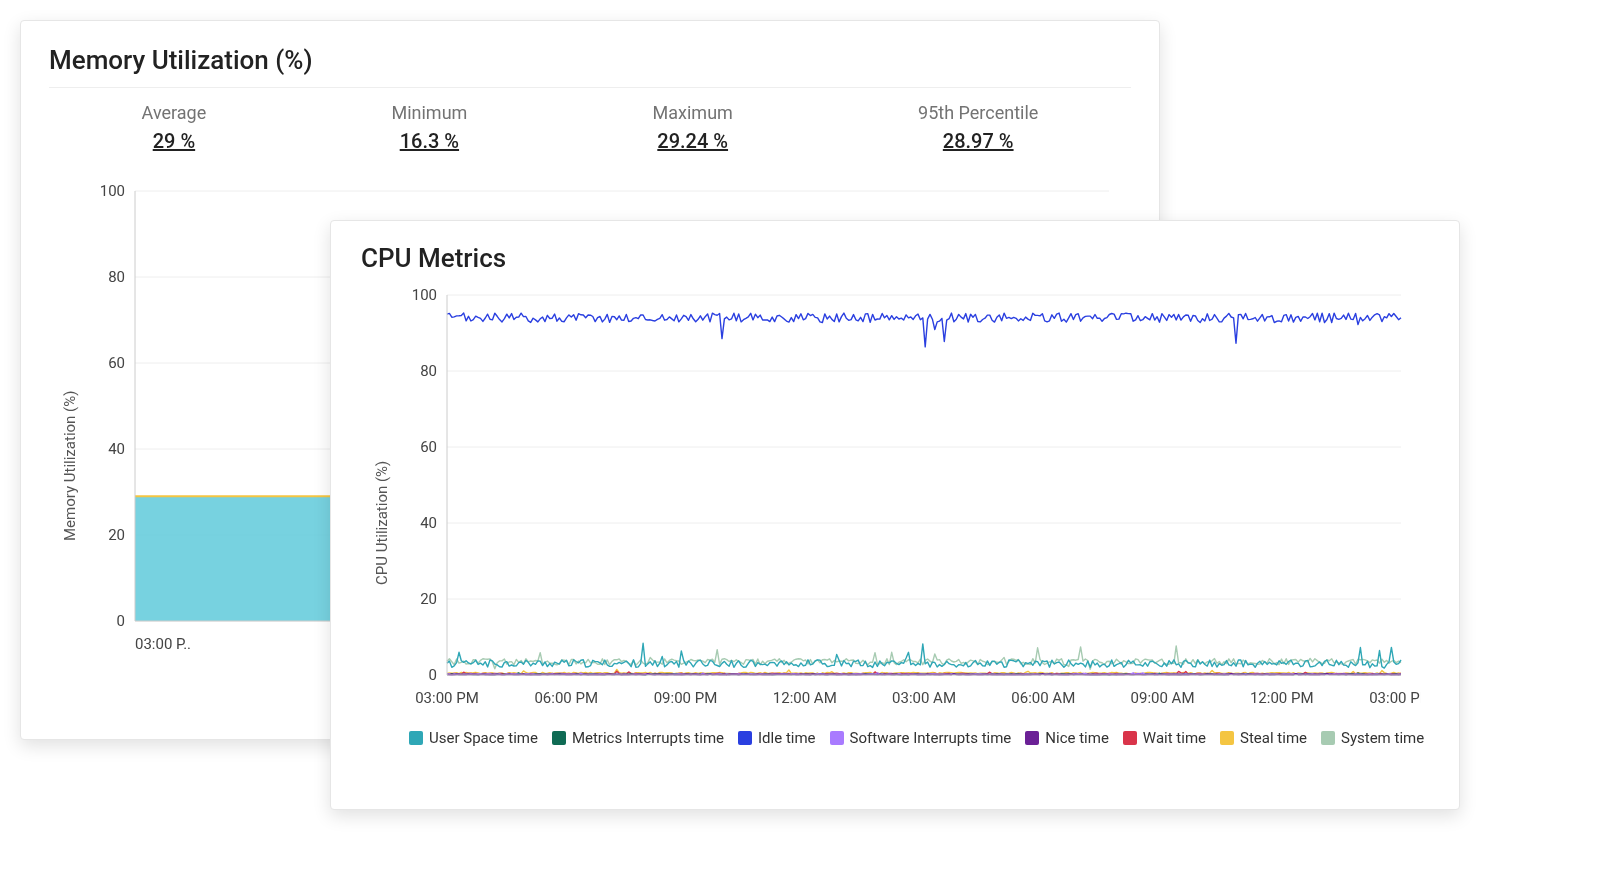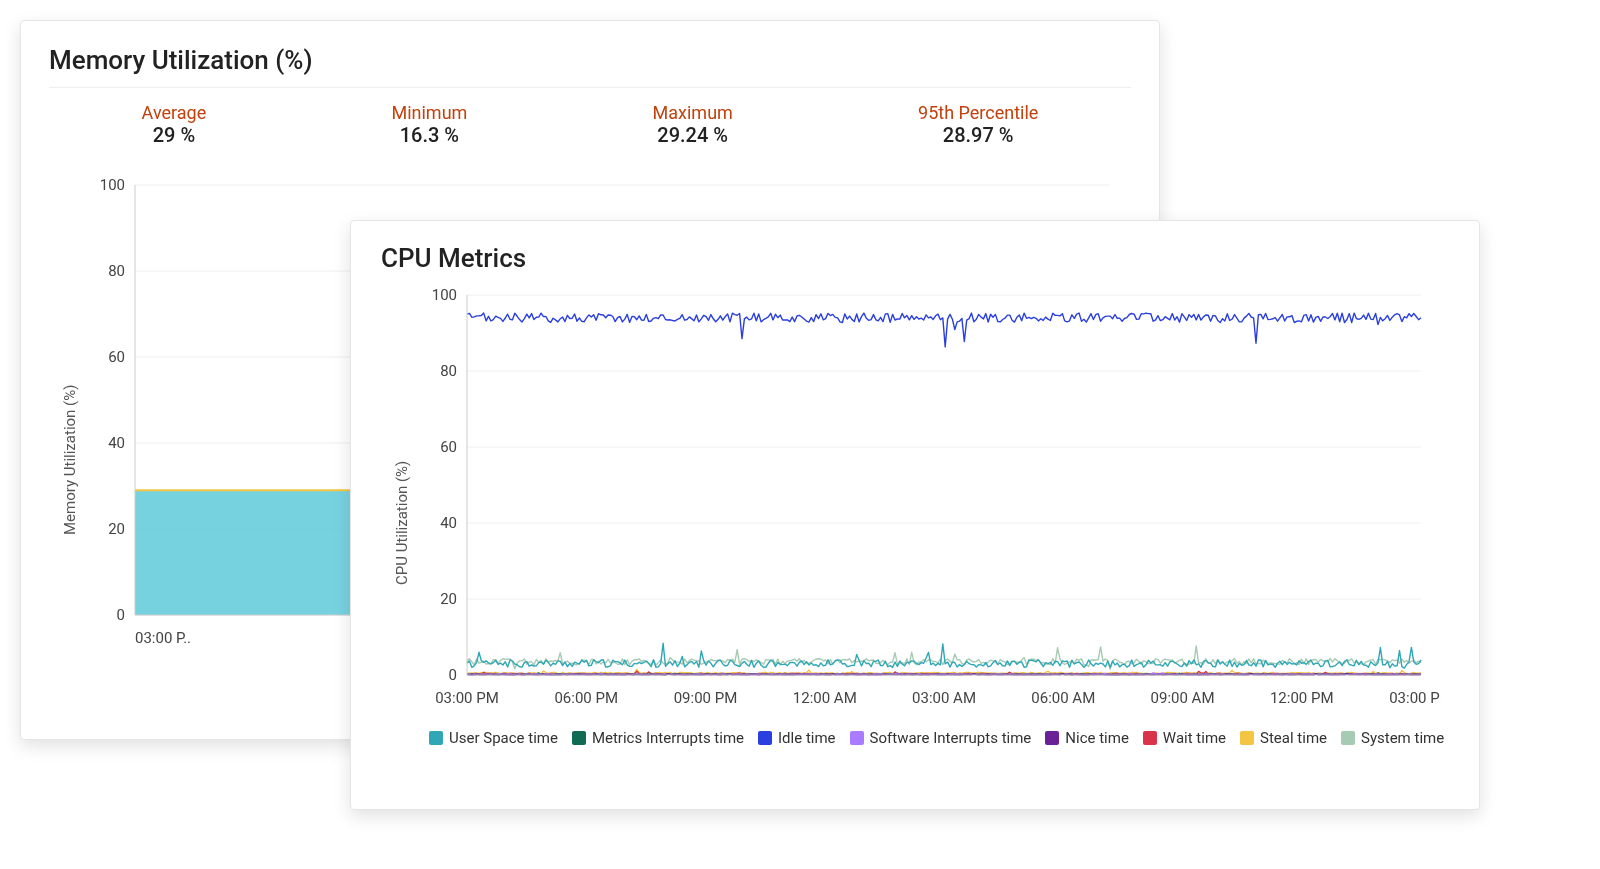--- a/index.html
+++ b/index.html
@@ -19,21 +19,21 @@
     box-shadow: 0 6px 18px rgba(0,0,0,0.12);
   }
   .card-mem {
     left: 20px;
     top: 20px;
     width: 1140px;
     height: 720px;
     padding: 24px 28px 28px 28px;
   }
   .card-cpu {
-    left: 350px;
+    left: 330px;
     top: 220px;
     width: 1130px;
     height: 590px;
     padding: 22px 30px 20px 30px;
     z-index: 2;
   }
   .card-title {
     font-size: 26px;
     font-weight: 500;
     color: #222;
@@ -45,26 +45,28 @@
     margin: 0 0 14px 0;
   }
   .stats-row {
     display: flex;
     justify-content: space-around;
     margin-bottom: 28px;
   }
   .stat { text-align: center; }
   .stat-label {
     font-size: 18px;
-    color: #c2410c;
+    color: #737373;
+    margin-bottom: 6px;
   }
   .stat-value {
     font-size: 20px;
     color: #222;
     font-weight: 500;
+    text-decoration: underline;
   }
   .chart-wrap {
     position: relative;
   }
   .axis-label-y {
     position: absolute;
     transform: rotate(-90deg);
     transform-origin: left top;
     font-size: 15px;
     color: #555;

